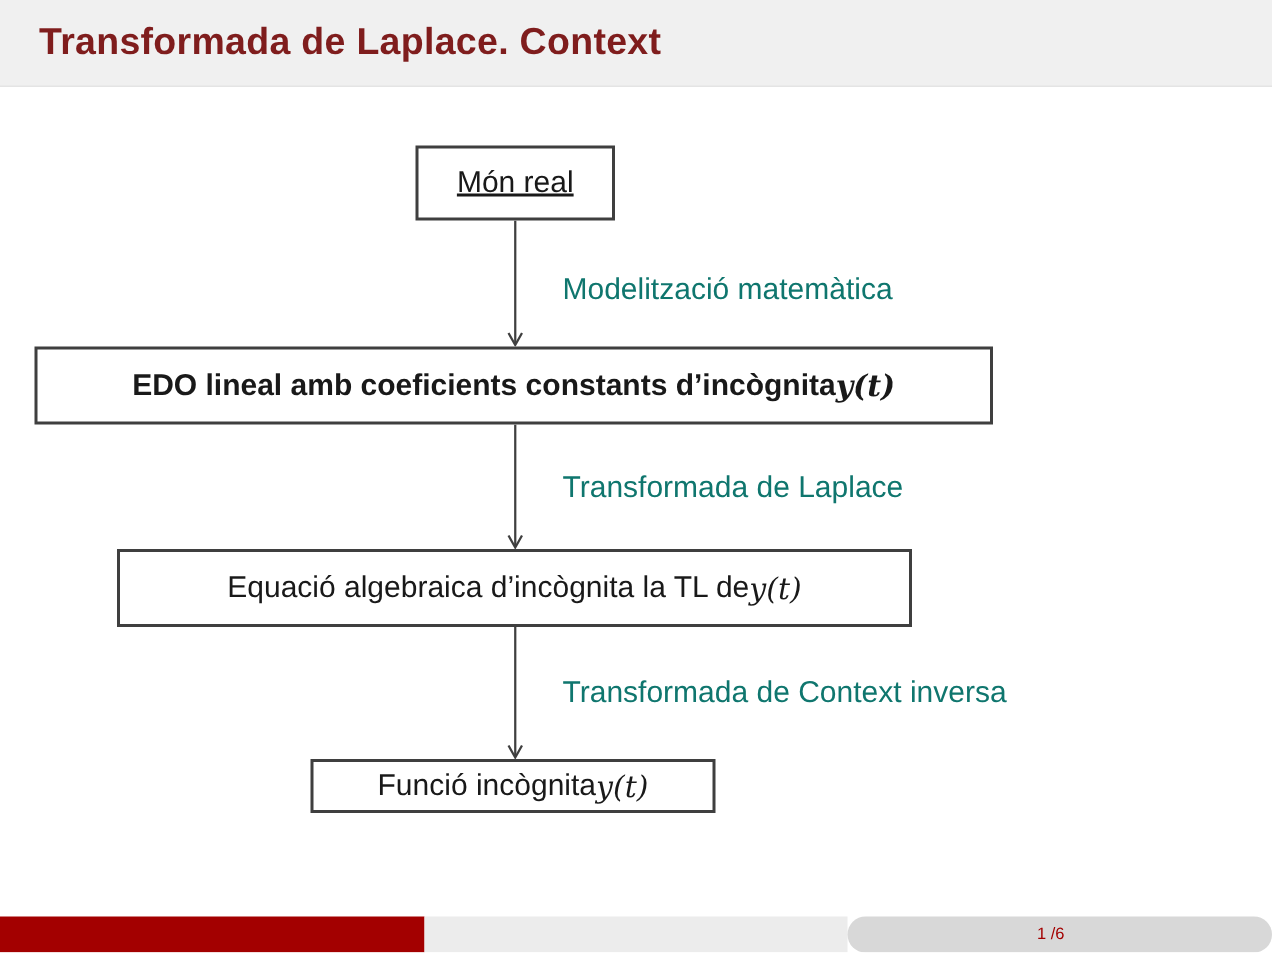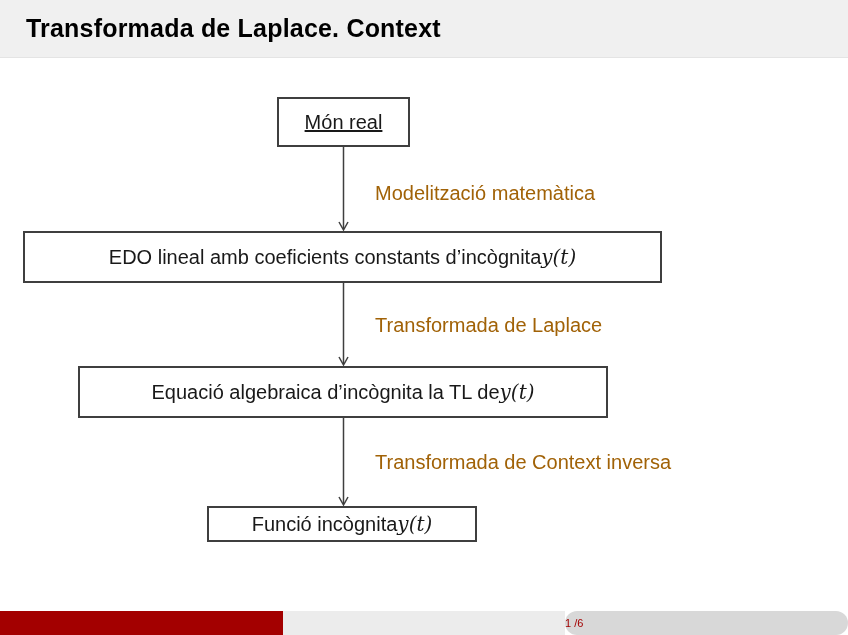--- a/index.html
+++ b/index.html
@@ -18,62 +18,62 @@
     display:flex;align-items:center;
     box-sizing:border-box;
     padding-left:26px;
     border-bottom:1px solid #e4e4e4;
   }
   .frametitle h1{
     margin:0;
     font-size:25px;
     font-weight:bold;
     letter-spacing:0.2px;
-    color:#000000;
+    color:#7f1d1d;
   }
   
   .diagram{position:absolute;left:0;top:58px;width:848px;height:553px;}
   .arrows{position:absolute;left:0;top:0;width:848px;height:553px;}
   .fbox{
     position:absolute;
     box-sizing:border-box;
     background:#ffffff;
     border:2px solid #3f3f3f;
     display:flex;align-items:center;justify-content:center;
     font-size:20px;
     white-space:nowrap;
   }
   .fbox .mvar, .edge-label .mvar{
     font-family:"DejaVu Serif",serif;
     font-style:italic;
     font-size:20px;
   }
   .box-1{left:277px;top:39px;width:133px;height:50px;text-decoration:underline;}
-  .box-2{left:23px;top:173px;width:639px;height:52px;}
+  .box-2{left:23px;top:173px;width:639px;height:52px;font-weight:bold;}
   .box-3{left:78px;top:308px;width:530px;height:52px;}
   .box-4{left:207px;top:448px;width:270px;height:36px;}
   .edge-label{
     position:absolute;
     left:375px;
     font-size:20px;
     white-space:nowrap;
-    color:#a16207;
+    color:#0f766e;
   }
   .label-1{top:124px;}
   .label-2{top:256px;}
   .label-3{top:393px;}
   
   .footer{
     position:absolute;left:0;top:611px;width:848px;height:24px;
     display:flex;
   }
   .footer .seg{height:24px;position:relative;}
   .seg-red{width:283px;background:#a30000;}
   .seg-light{width:282px;background:#ececec;}
-  .seg-mid{width:283px;background:#d8d8d8;display:flex;align-items:center;justify-content:flex-start;border-radius:12px;}
+  .seg-mid{width:283px;background:#d8d8d8;display:flex;align-items:center;justify-content:center;border-radius:12px;}
   .pagenum{
     font-size:11px;
     color:#a30000;
     padding-right:12px;
   }
 </style>
 </head>
 <body>
 
 <div class="slide">

